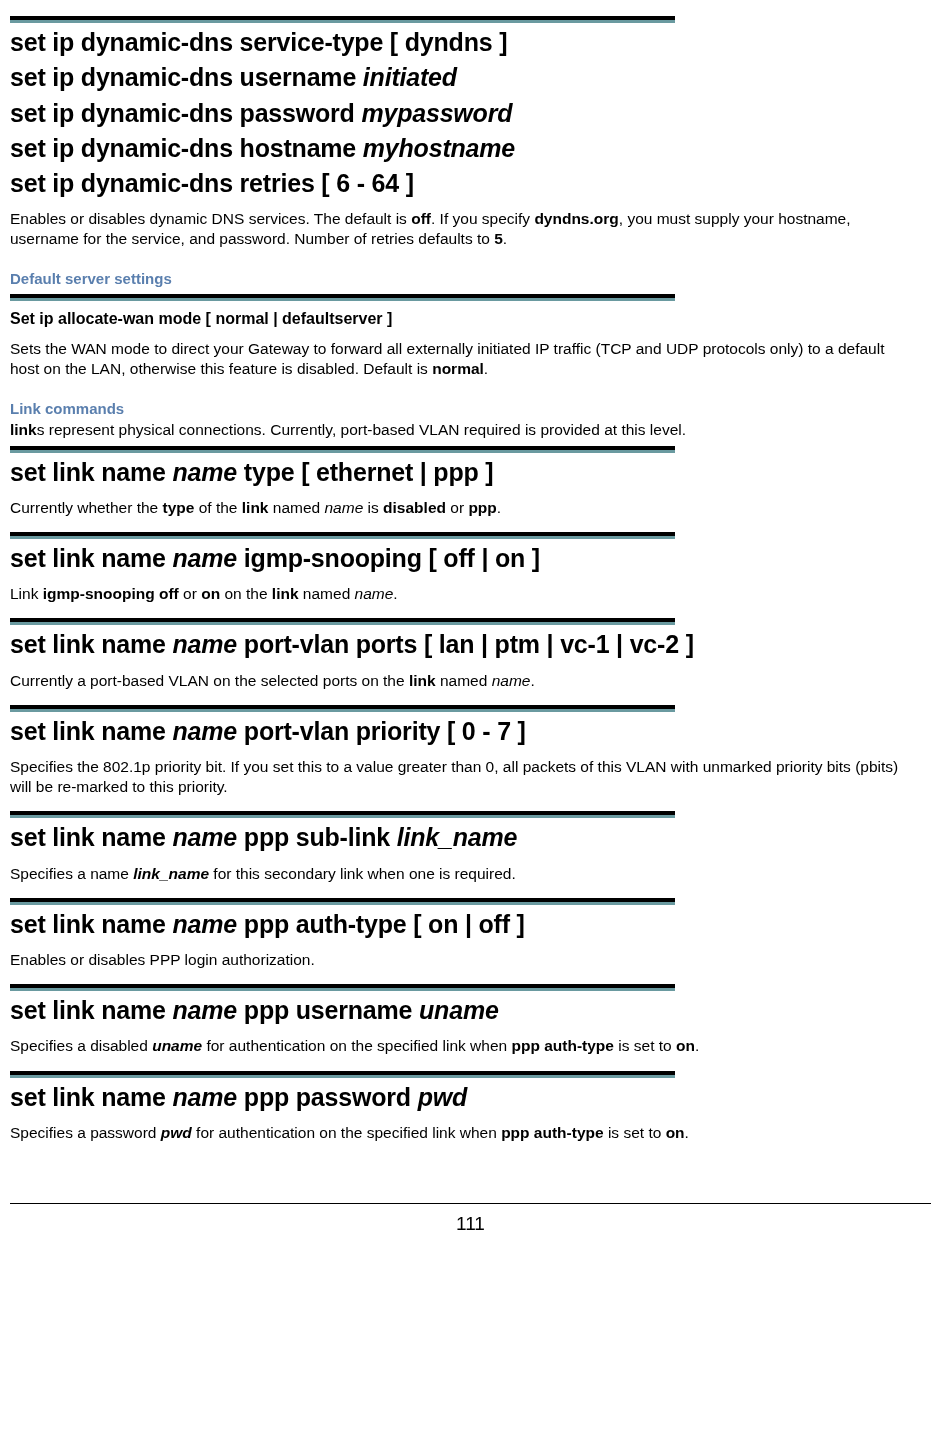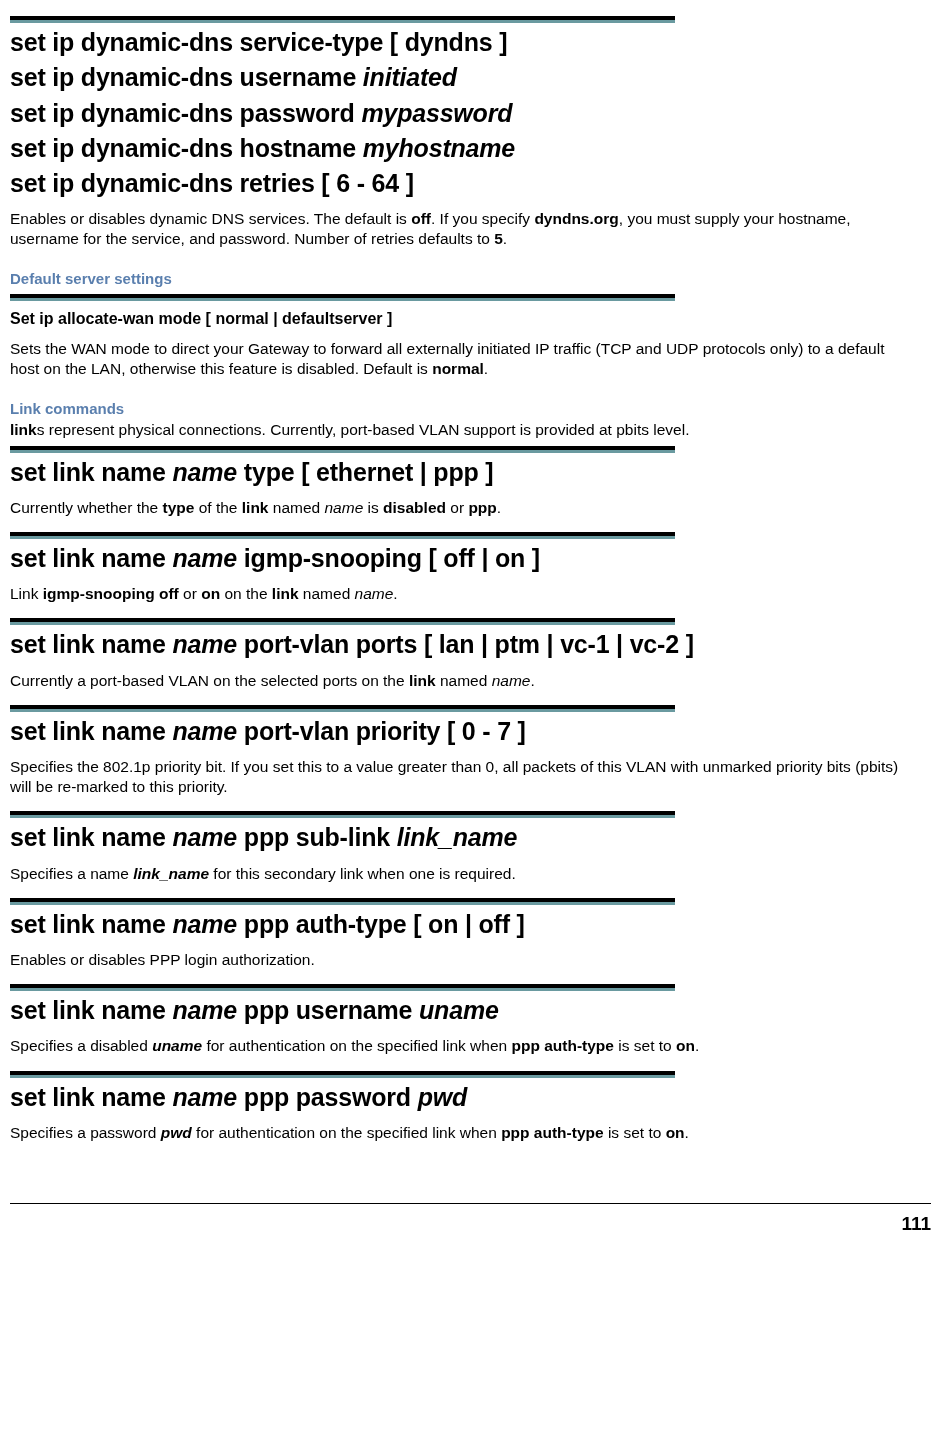--- a/index.html
+++ b/index.html
@@ -52,22 +52,22 @@
     font-size: 15.5px;
     margin: 0 0 6px 0;
   }
   .page-footer {
     position: relative;
     width: 921px;
     margin-top: 60px;
   }
   .page-rule { border: none; border-top: 1px solid #000; }
   .page-num {
-    text-align: right;
-    font-weight: bold;
+    text-align: center;
+    font-weight: normal;
     font-size: 19px;
     margin-top: 8px;
   }
   b { font-weight: bold; }
   i { font-style: italic; }
 </style>
 </head>
 <body>
 
 <div class="hr-wrap">
@@ -85,21 +85,21 @@
 
 <div class="section-head">Default server settings</div>
 <div class="hr-wrap">
     <hr class="hr-dark">
     <hr class="hr-teal">
   </div>
 <div class="subhead">Set ip allocate-wan mode [ normal | defaultserver ]</div>
 <div class="desc"><span>Sets the WAN mode to direct your Gateway to forward all externally initiated IP traffic (TCP and UDP protocols only) to a default host on the LAN, otherwise this feature is disabled. Default is </span><b>normal</b><span>.</span></div>
 
 <div class="section-head">Link commands</div>
-<div class="intro"><b>link</b><span>s represent physical connections. Currently, port-based VLAN support is provided at pbits level.</span></div>
+<div class="intro"><b>link</b><span>s represent physical connections. Currently, port-based VLAN required is provided at this level.</span></div>
 
 <div class="hr-wrap">
     <hr class="hr-dark">
     <hr class="hr-teal">
   </div>
 <div class="cmd"><span>set link name </span><span class="it">name</span><span> type [ ethernet | ppp ]</span></div>
 <div class="desc"><span>Currently whether the </span><b>type</b><span> of the </span><b>link</b><span> named </span><i>name</i><span> is </span><b>disabled</b><span> or </span><b>ppp</b><span>.</span></div>
 
 <div class="hr-wrap">
     <hr class="hr-dark">

